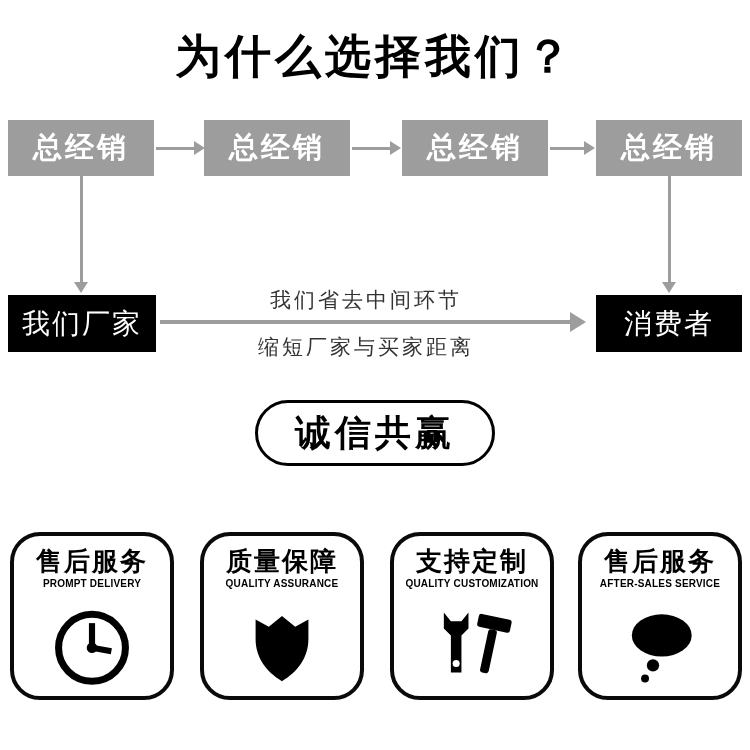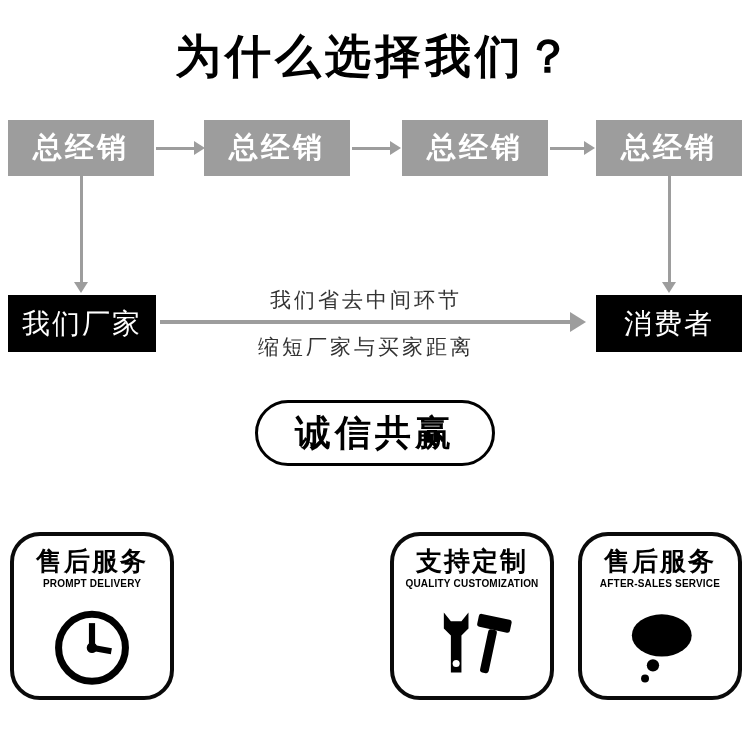--- a/index.html
+++ b/index.html
@@ -119,20 +119,29 @@
     <div class="badge-icon">
       <svg viewBox="0 0 100 100">
         <circle cx="50" cy="52" r="38" fill="none" stroke="#000" stroke-width="8"></circle>
         <line x1="50" y1="52" x2="50" y2="24" stroke="#000" stroke-width="7"></line>
         <line x1="50" y1="52" x2="72" y2="56" stroke="#000" stroke-width="7"></line>
         <circle cx="50" cy="52" r="6" fill="#000"></circle>
       </svg>
     </div>
   </div>
 
+  <div class="badge" style="left:200px">
+    <div class="badge-title">质量保障</div>
+    <div class="badge-subtitle">QUALITY ASSURANCE</div>
+    <div class="badge-icon">
+      <svg viewBox="0 0 100 100">
+        <path d="M20 20 L35 28 L50 16 L65 28 L80 20 L80 42 C80 63 68 79 50 90 C32 79 20 63 20 42 Z" fill="#000"></path>
+      </svg>
+    </div>
+  </div>
 
   <div class="badge" style="left:390px">
     <div class="badge-title">支持定制</div>
     <div class="badge-subtitle">QUALITY CUSTOMIZATION</div>
     <div class="badge-icon">
       <svg viewBox="0 0 100 100">
 
         <path d="M18 12 L18 30 L26 38 L26 80 L38 80 L38 38 L46 30 L46 12 L38 22 L26 22 Z" fill="#000"></path>
         <circle cx="32" cy="70" r="4" fill="#fff"></circle>
 

